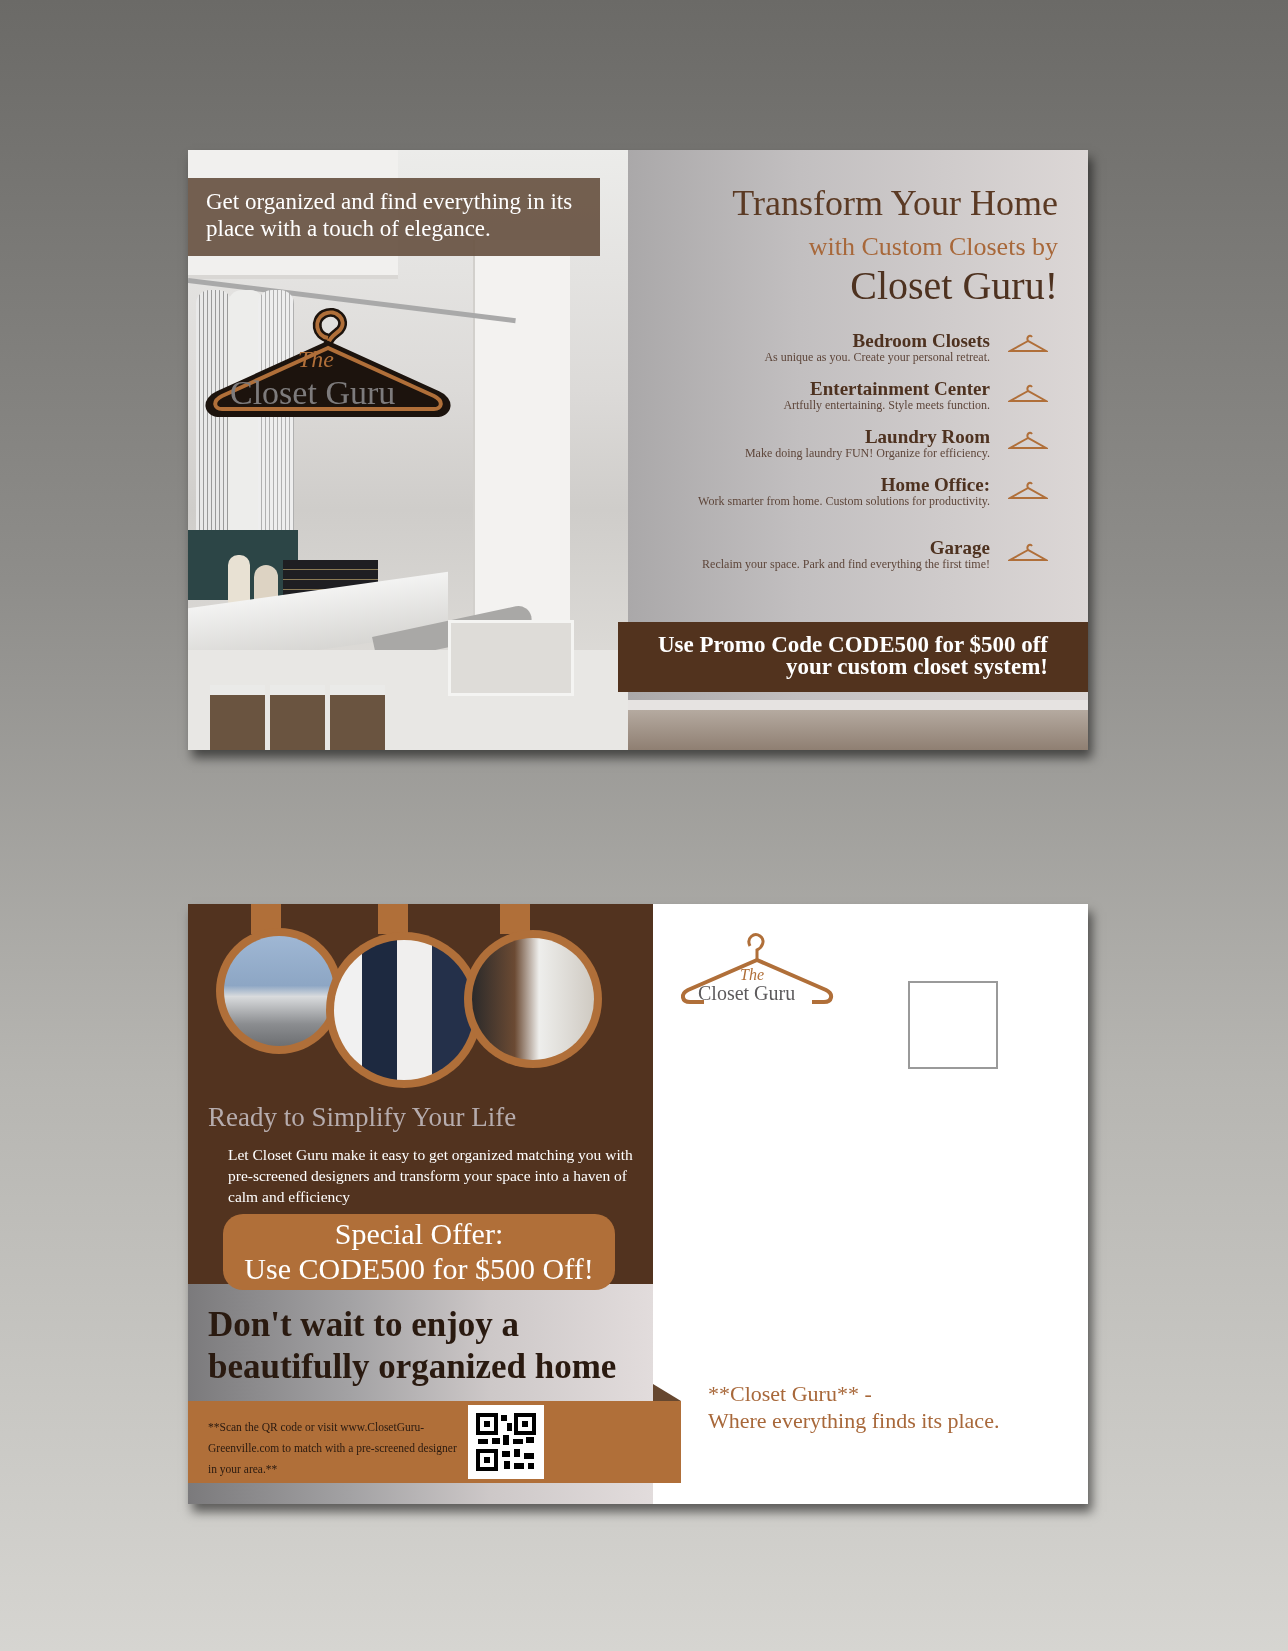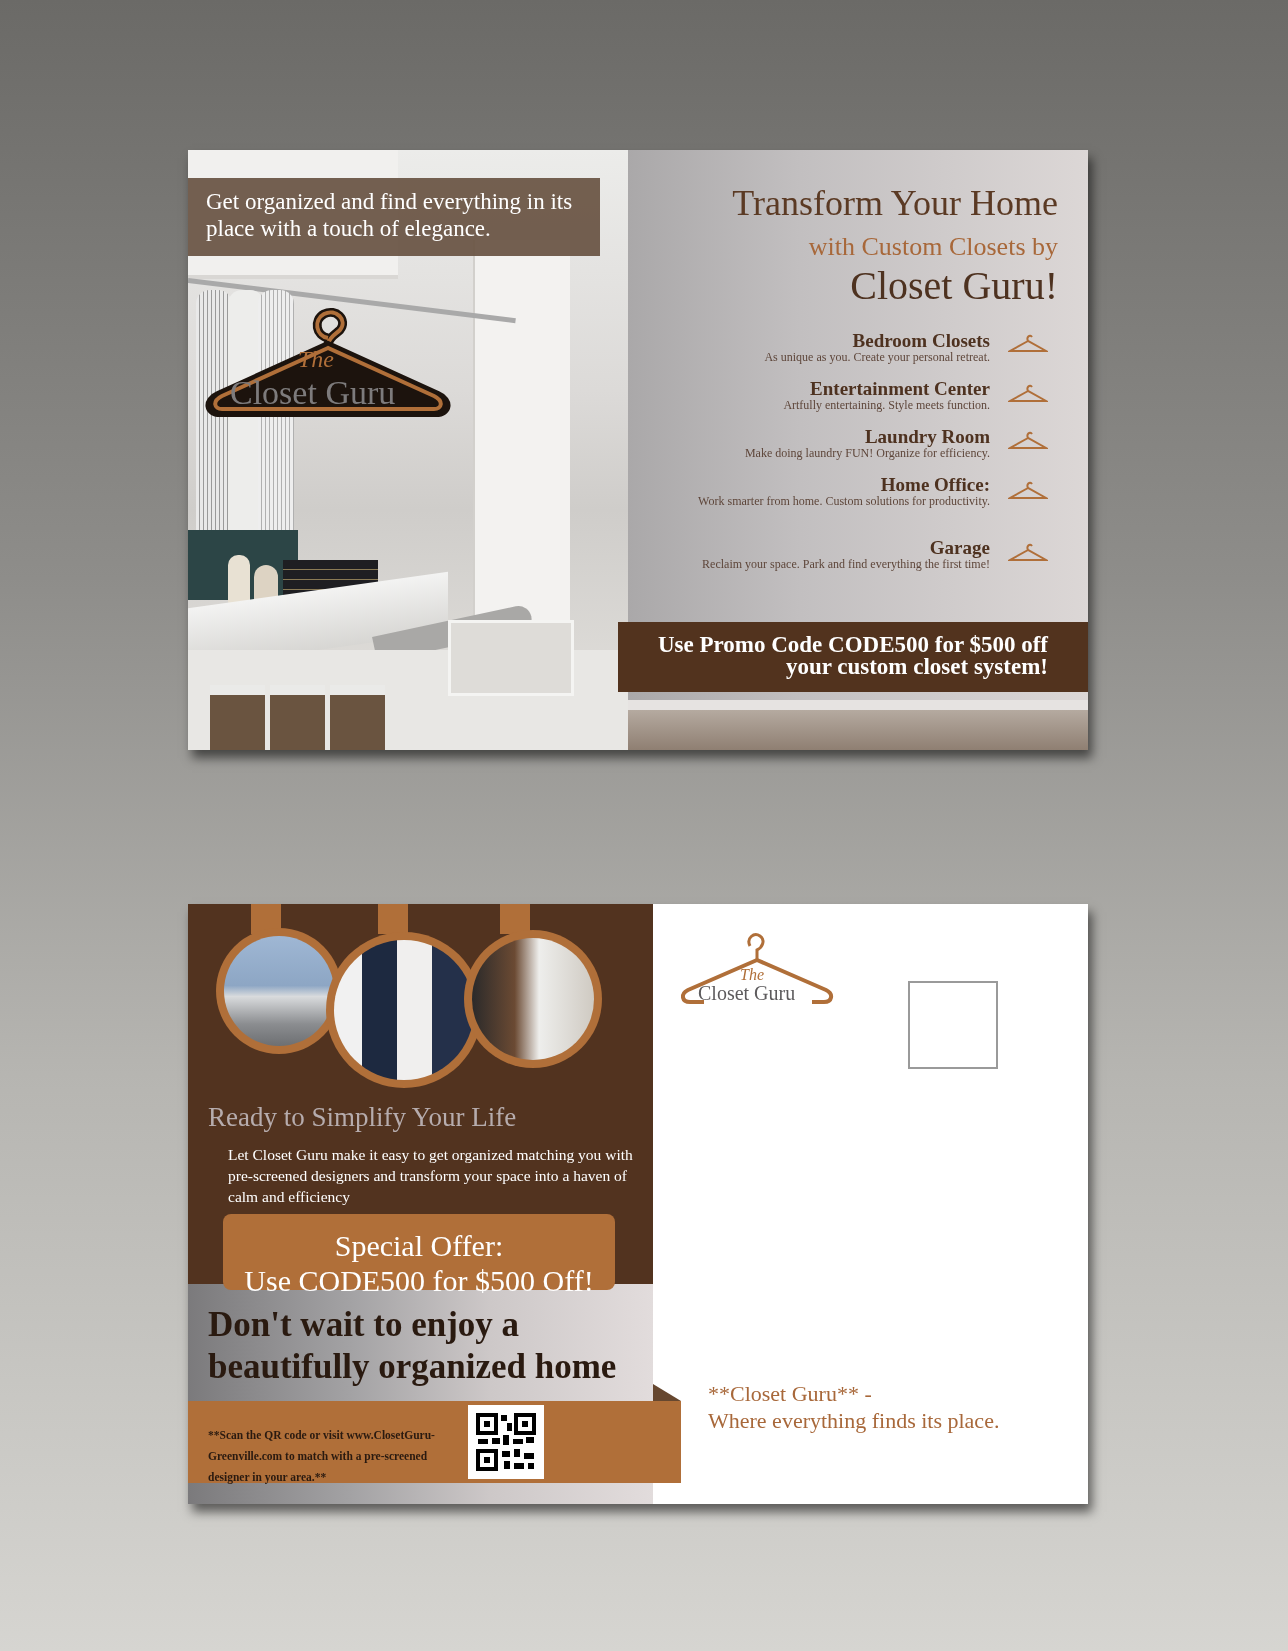--- a/index.html
+++ b/index.html
@@ -40,25 +40,25 @@
   #back{left:188px;top:904px;width:900px;height:600px;background:#fff;}
   .back-left{position:absolute;left:0;top:0;width:465px;height:600px;}
   .brown-top{position:absolute;left:0;top:0;width:465px;height:380px;background:#52331f;}
   .grey-band{position:absolute;left:0;top:380px;width:465px;height:220px;
              background:linear-gradient(90deg,#7b7a7c 0%,#a3a2a4 35%,#cdc8c8 65%,#e2dcdc 100%);}
   .tab{position:absolute;top:0;width:30px;height:30px;background:#b06f39;}
   .circle{position:absolute;border-radius:50%;background:#b06f39;}
   .circle .img{position:absolute;left:8px;top:8px;right:8px;bottom:8px;border-radius:50%;overflow:hidden;}
   .back-h{position:absolute;left:20px;top:198px;font-size:27px;color:#b6acad;}
   .back-p{position:absolute;left:20px;top:240px;width:420px;font-size:15.5px;line-height:21px;color:#fff;margin-left:20px;}
-  .offer{position:absolute;left:35px;top:310px;width:392px;height:76px;background:#b06f39;border-radius:8px;
-         color:#fff;text-align:center;font-size:30px;line-height:35px;box-sizing:border-box;padding-top:14px;}
+  .offer{position:absolute;left:35px;top:310px;width:392px;height:76px;background:#b06f39;border-radius:20px;
+         color:#fff;text-align:center;font-size:30px;line-height:35px;box-sizing:border-box;padding-top:2px;}
   .dont{position:absolute;left:20px;top:400px;font-size:35px;line-height:42px;color:#2a1a10;font-weight:bold;}
   .strip{position:absolute;left:0;top:497px;width:493px;height:82px;background:#b06f39;}
-  .strip-note{position:absolute;left:20px;top:24px;width:250px;font-size:11.5px;line-height:21px;color:#2a1a10;font-weight:bold;}
+  .strip-note{position:absolute;left:20px;top:16px;width:250px;font-size:11.5px;line-height:21px;color:#2a1a10;}
   .qr{position:absolute;left:280px;top:4px;width:76px;height:74px;background:#fff;}
   .fold{position:absolute;left:465px;top:480px;width:0;height:0;border-left:28px solid #66472f;border-top:17px solid transparent;}
   .logo-back{position:absolute;left:490px;top:28px;width:160px;height:75px;}
   .stamp{position:absolute;left:720px;top:77px;width:90px;height:88px;border:2px solid #9a9a9a;box-sizing:border-box;}
   .sig{position:absolute;left:520px;top:476px;color:#a8683a;font-size:22px;line-height:27px;}
 </style>
 </head>
 <body>
 
 <div class="card" id="front">

